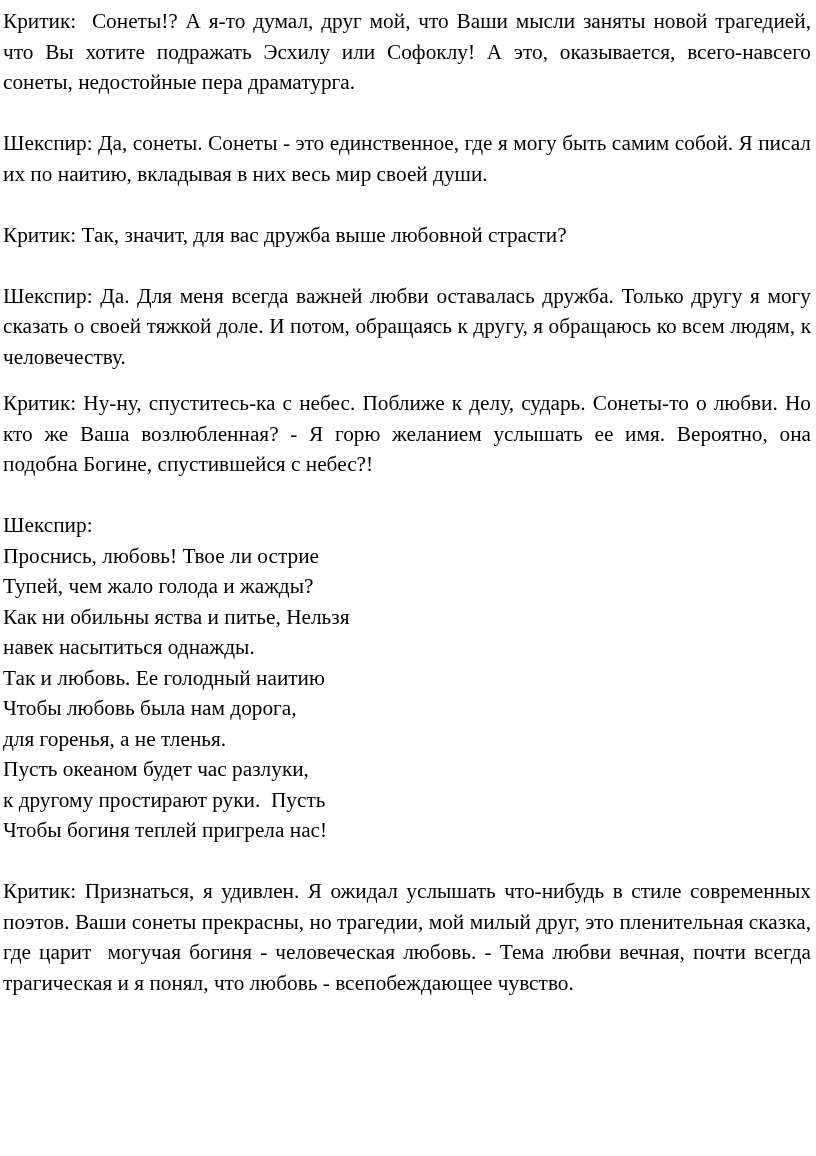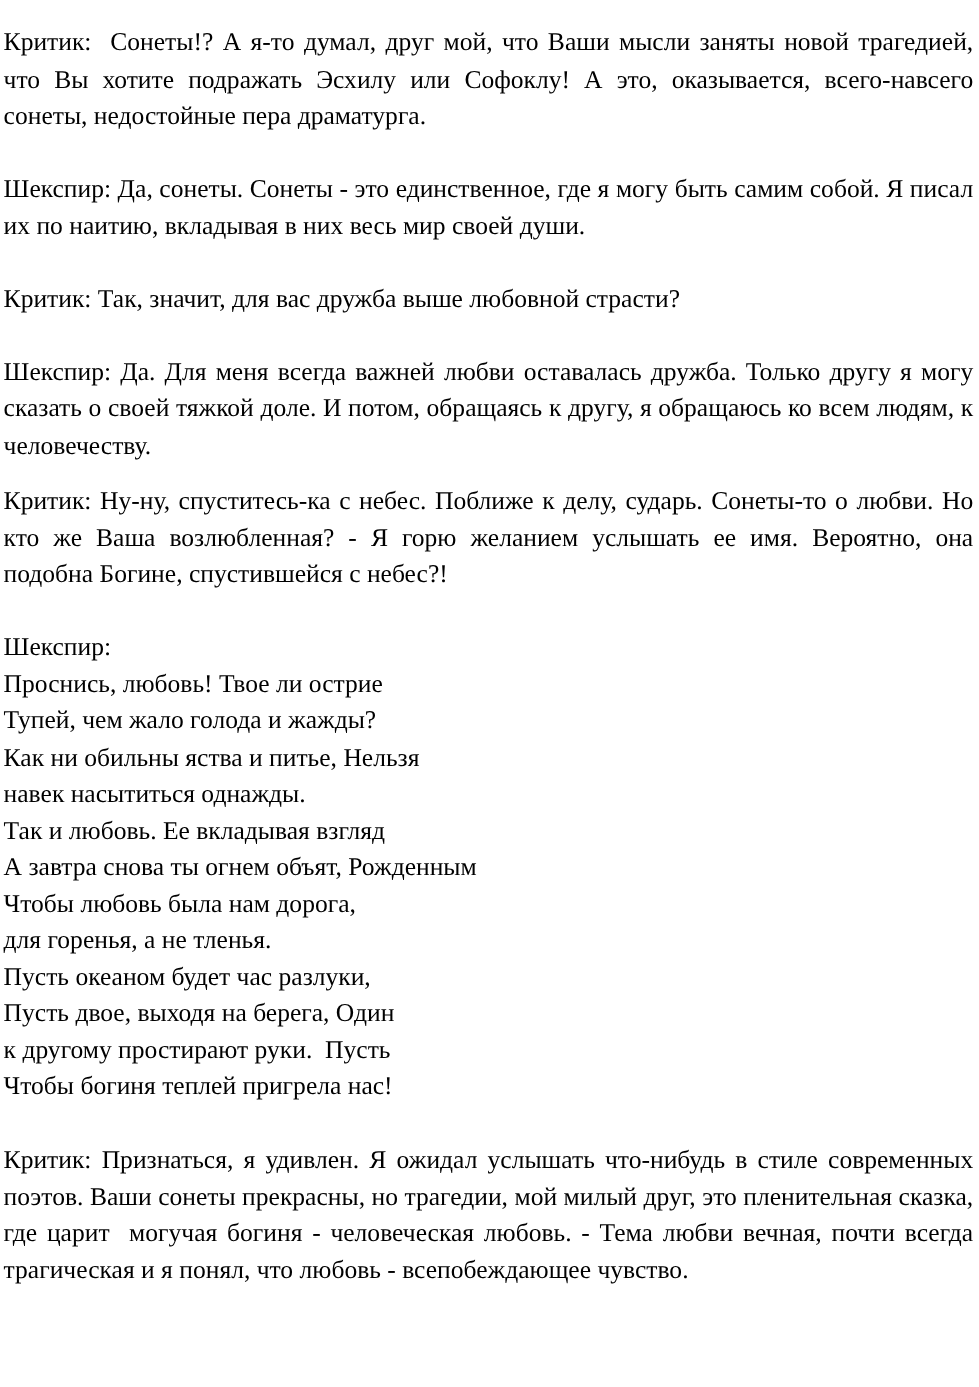--- a/index.html
+++ b/index.html
@@ -4,21 +4,21 @@
 <style>
   html, body {
     margin: 0;
     padding: 0;
     background: #ffffff;
   }
   .page {
     width: 816px;
     min-height: 1156px;
     box-sizing: border-box;
-    padding: 20px 5px 20px 3px;
+    padding: 6px 5px 20px 3px;
     background: #ffffff;
     color: #000000;
     font-family: "Liberation Serif", "DejaVu Serif", serif;
     font-size: 21.3px;
     line-height: 30.5px;
     overflow: hidden;
   }
   .para {
     margin: 0 0 30.5px 0;
   }
@@ -50,25 +50,23 @@
   <p class="para justified tight">Шекспир: Да. Для меня всегда важней любви оставалась дружба. Только другу я могу сказать о своей тяжкой доле. И потом, обращаясь к другу, я обращаюсь ко всем людям, к человечеству.</p>
 
   <p class="para justified">Критик: Ну-ну, спуститесь-ка с небес. Поближе к делу, сударь. Сонеты-то о любви. Но кто же Ваша возлюбленная? - Я горю желанием услышать ее имя. Вероятно, она подобна Богине, спустившейся с небес?!</p>
 
   <div class="sonnet">
     <div class="verse-line">Шекспир:</div>
     <div class="verse-line">Проснись, любовь! Твое ли острие</div>
     <div class="verse-line">Тупей, чем жало голода и жажды?</div>
     <div class="verse-line">Как ни обильны яства и питье, Нельзя</div>
     <div class="verse-line">навек насытиться однажды.</div>
-    <div class="verse-line">Так и любовь. Ее вкладывая взгляд</div>
-    <div class="verse-line">А завтра снова ты огнем объят, Рожденным</div>
+    <div class="verse-line">Так и любовь. Ее голодный наитию</div>
     <div class="verse-line">Чтобы любовь была нам дорога,</div>
     <div class="verse-line">для горенья, а не тленья.</div>
     <div class="verse-line">Пусть океаном будет час разлуки,</div>
-    <div class="verse-line">Пусть двое, выходя на берега, Один</div>
     <div class="verse-line">к другому простирают руки.&nbsp; Пусть</div>
     <div class="verse-line">Чтобы богиня теплей пригрела нас!</div>
   </div>
 
   <p class="para justified">Критик: Признаться, я удивлен. Я ожидал услышать что-нибудь в стиле современных поэтов. Ваши сонеты прекрасны, но трагедии, мой милый друг, это пленительная сказка, где царит&nbsp; могучая богиня - человеческая любовь. - Тема любви вечная, почти всегда трагическая и я понял, что любовь - всепобеждающее чувство.</p>
 
 </div>
 
 </body></html>

